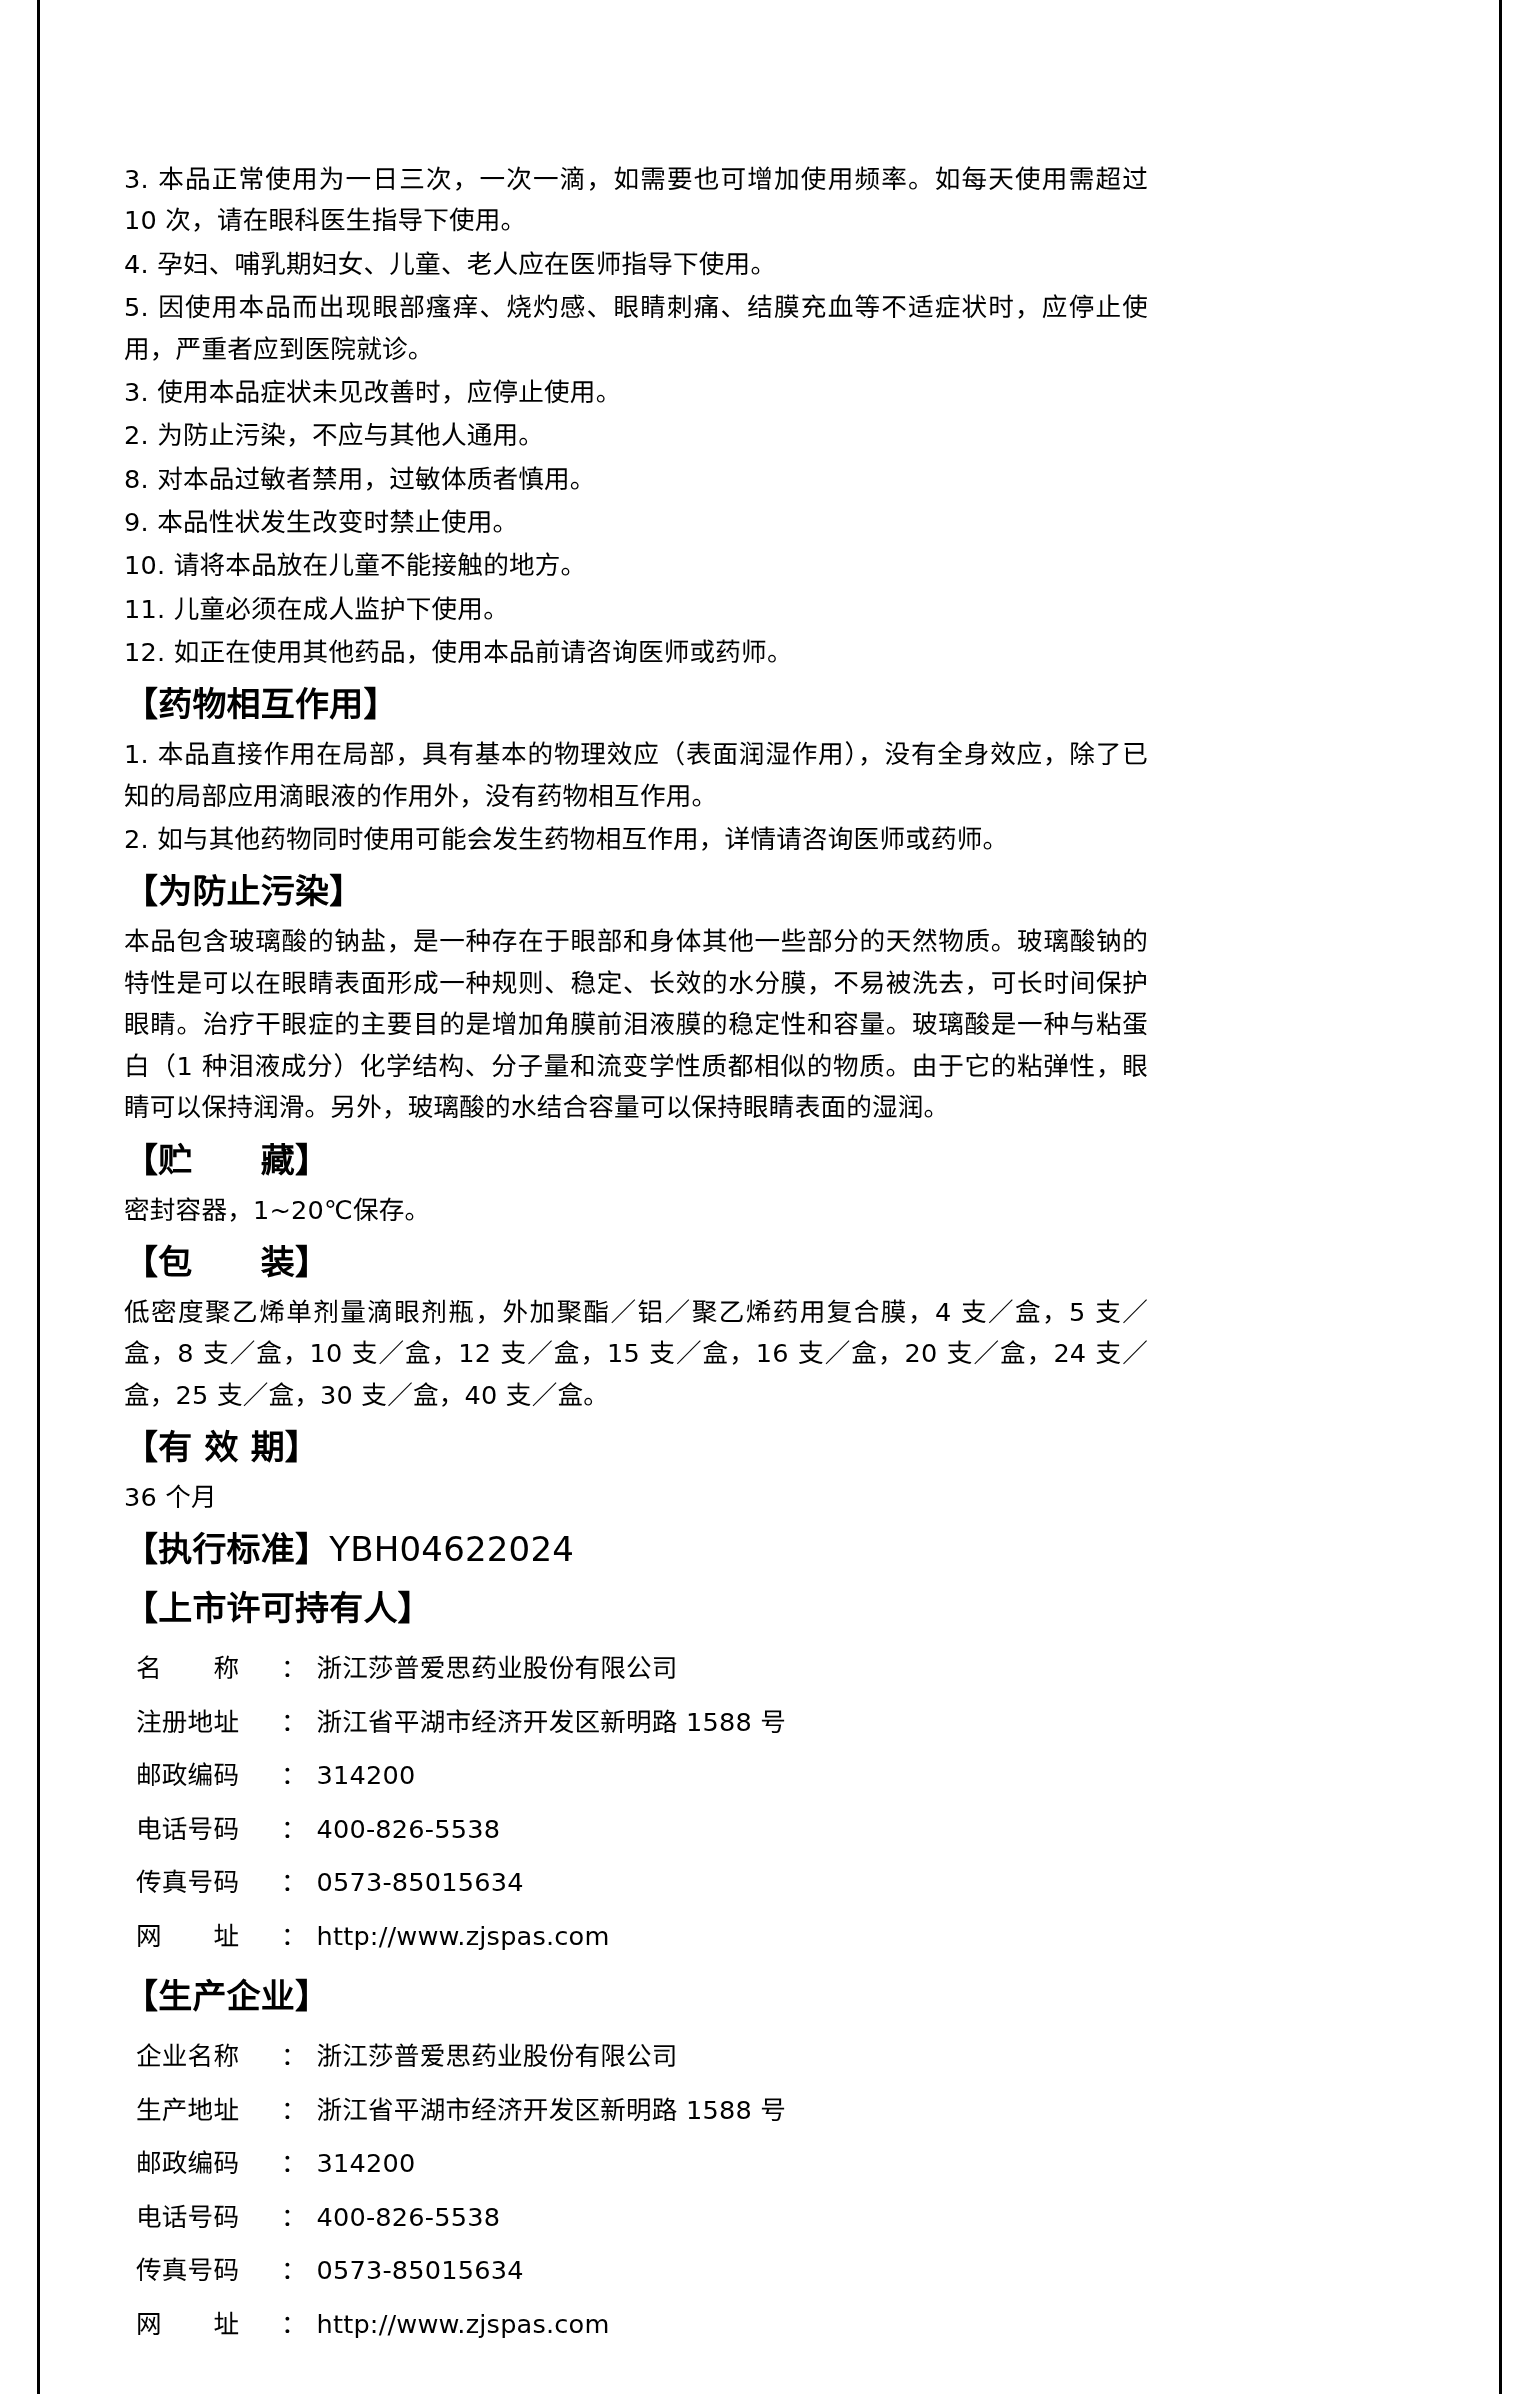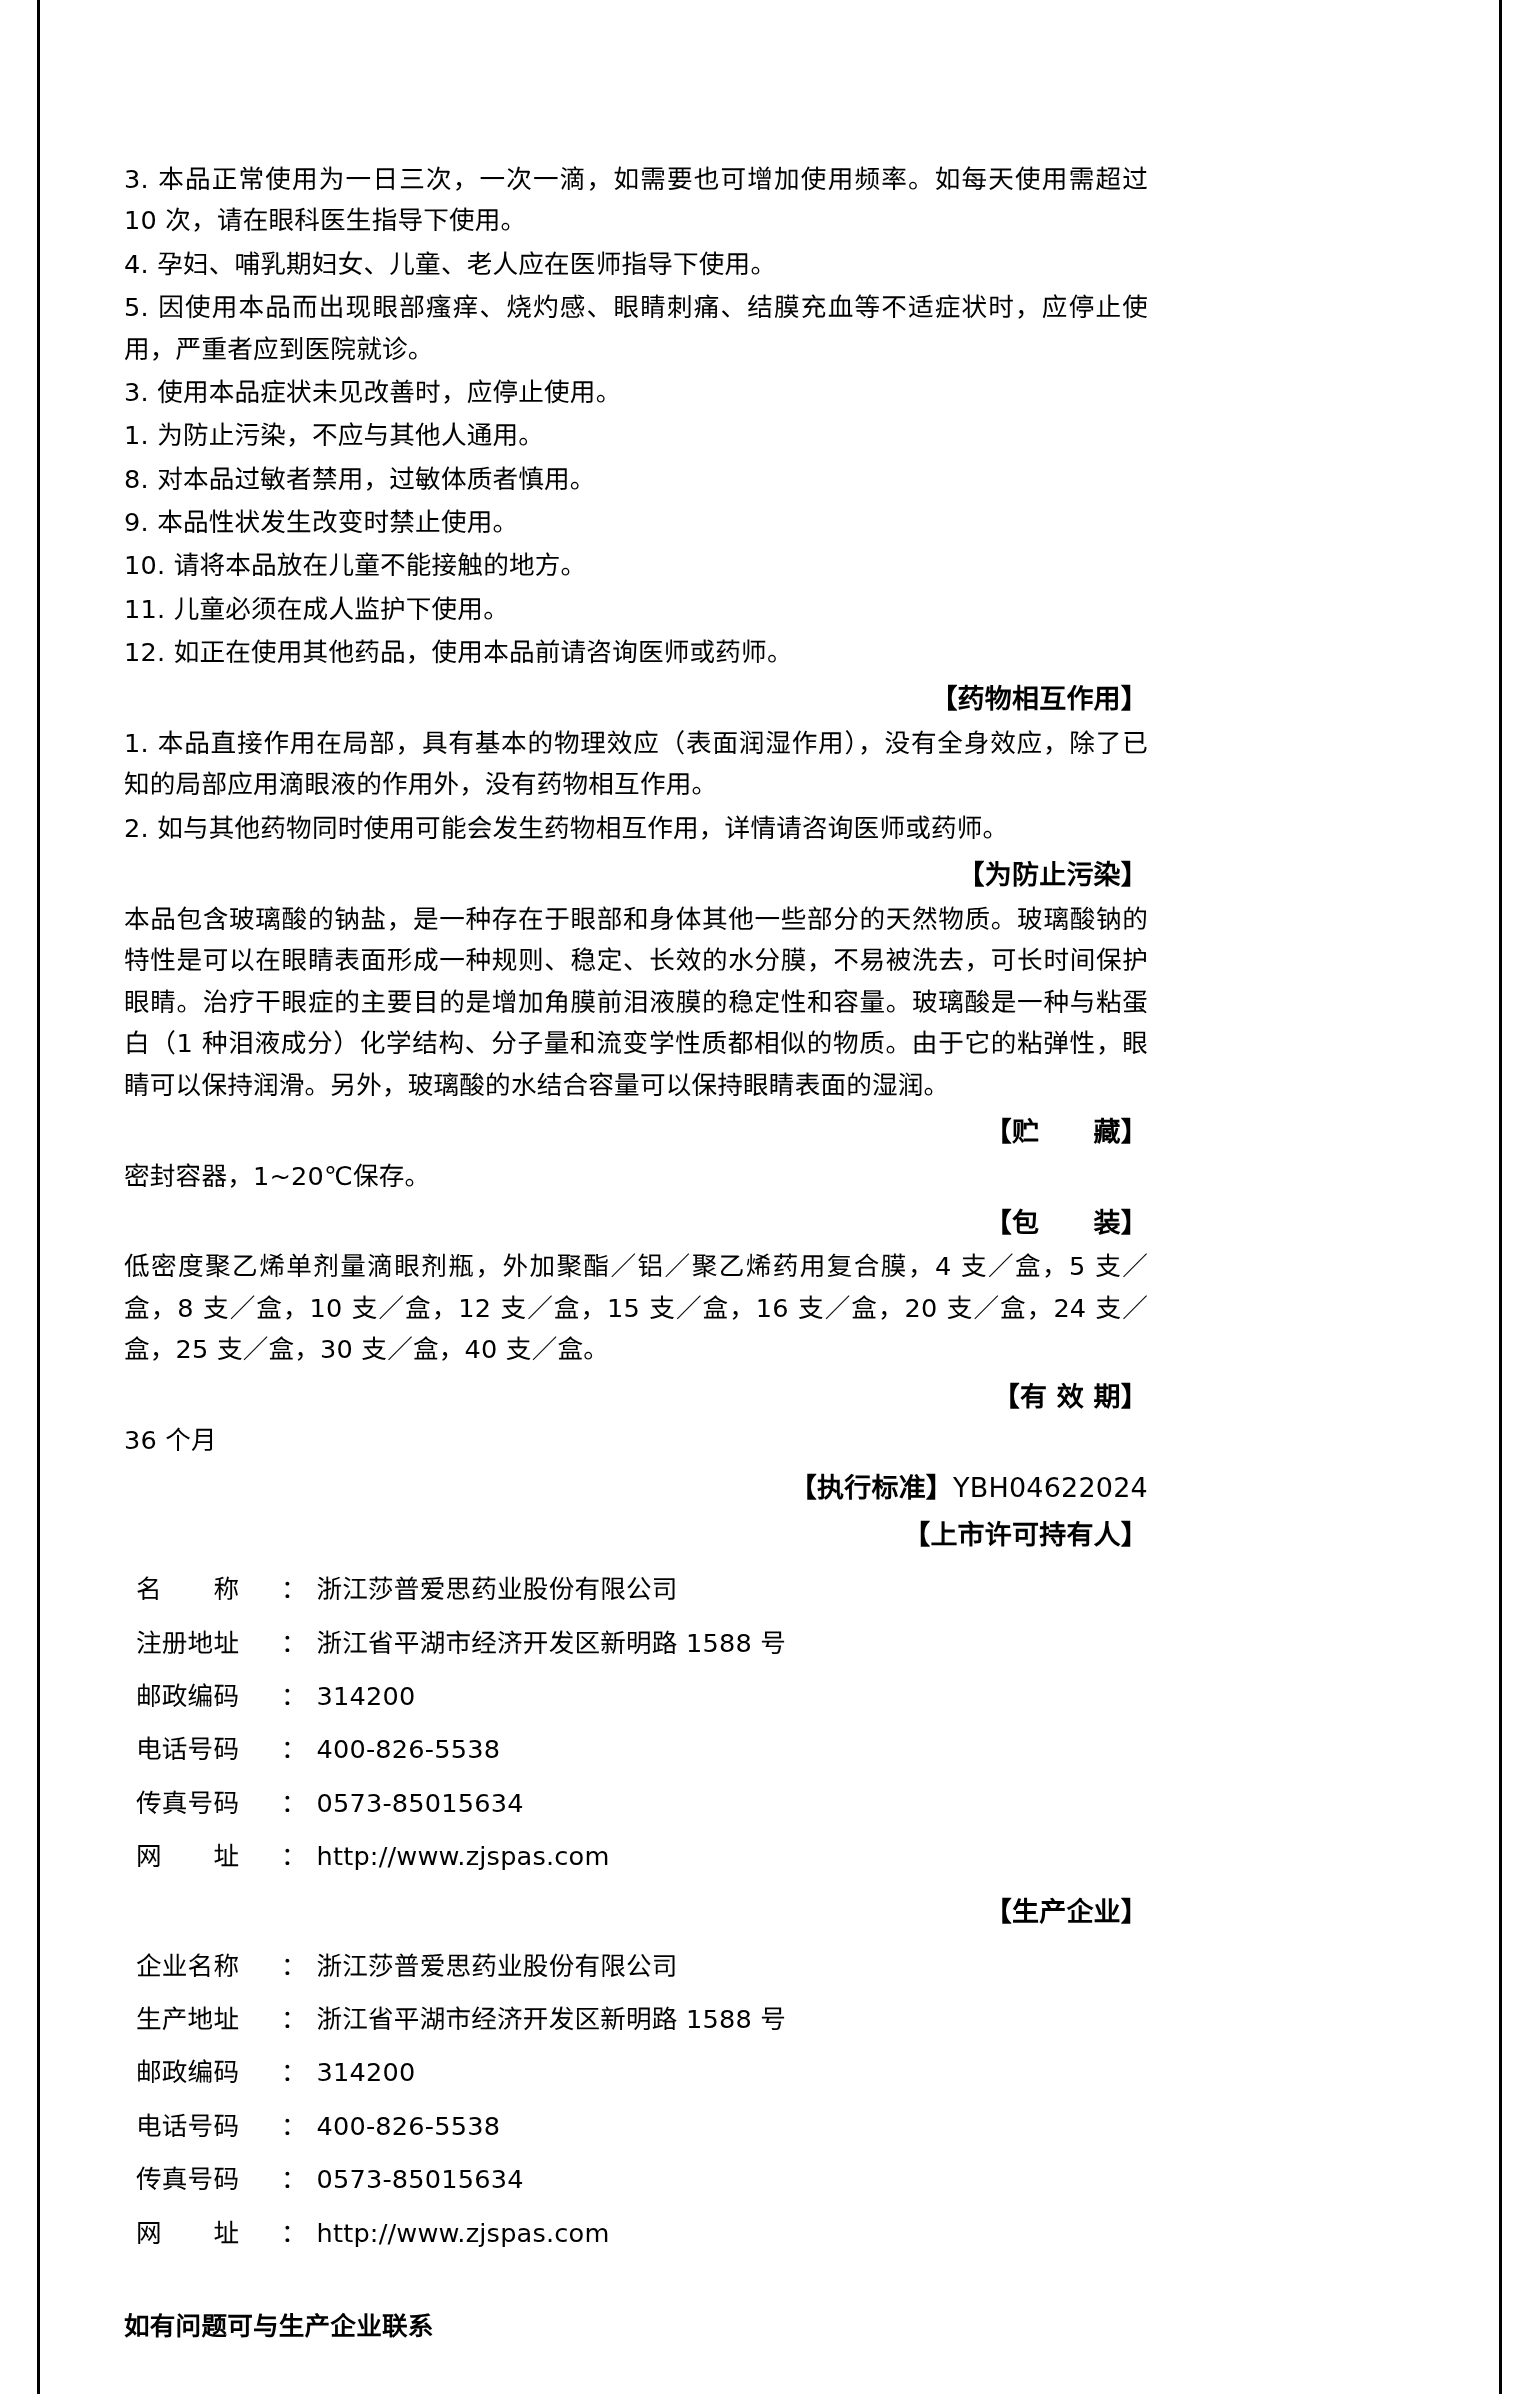--- a/index.html
+++ b/index.html
@@ -41,25 +41,24 @@
   p.para {
     margin: 0 0 1.9px 0;
     font-size: 25.6px;
     line-height: 1.62;
     text-align: justify;
     text-justify: inter-ideograph;
     letter-spacing: 0.2px;
   }
   h2.section {
     margin: 3.9px 0 1.9px 0;
-    font-size: 27px;
+    font-size: 34px;
     line-height: 1.62;
     font-weight: bold;
     letter-spacing: 0.2px;
-    text-align: right;
   }
   .inline-value {
     font-weight: normal;
   }
   .kv-row {
     display: flex;
     font-size: 25.6px;
     line-height: 1.62;
     letter-spacing: 0.2px;
     margin: 12px;
@@ -90,21 +89,21 @@
 <div class="doc-border-left"></div>
 <div class="doc-border-right"></div>
 
 <div class="page">
 
   <section>
     <p class="para">3. 本品正常使用为一日三次，一次一滴，如需要也可增加使用频率。如每天使用需超过 10 次，请在眼科医生指导下使用。</p>
     <p class="para">4. 孕妇、哺乳期妇女、儿童、老人应在医师指导下使用。</p>
     <p class="para">5. 因使用本品而出现眼部瘙痒、烧灼感、眼睛刺痛、结膜充血等不适症状时，应停止使用，严重者应到医院就诊。</p>
     <p class="para">3. 使用本品症状未见改善时，应停止使用。</p>
-    <p class="para">1. 为防止污染，不应与其他人通用。</p>
+    <p class="para">2. 为防止污染，不应与其他人通用。</p>
     <p class="para">8. 对本品过敏者禁用，过敏体质者慎用。</p>
     <p class="para">9. 本品性状发生改变时禁止使用。</p>
     <p class="para">10. 请将本品放在儿童不能接触的地方。</p>
     <p class="para">11. 儿童必须在成人监护下使用。</p>
     <p class="para">12. 如正在使用其他药品，使用本品前请咨询医师或药师。</p>
   </section>
 
   <section>
     <h2 class="section">【药物相互作用】</h2>
     <p class="para">1. 本品直接作用在局部，具有基本的物理效应（表面润湿作用），没有全身效应，除了已知的局部应用滴眼液的作用外，没有药物相互作用。</p>

